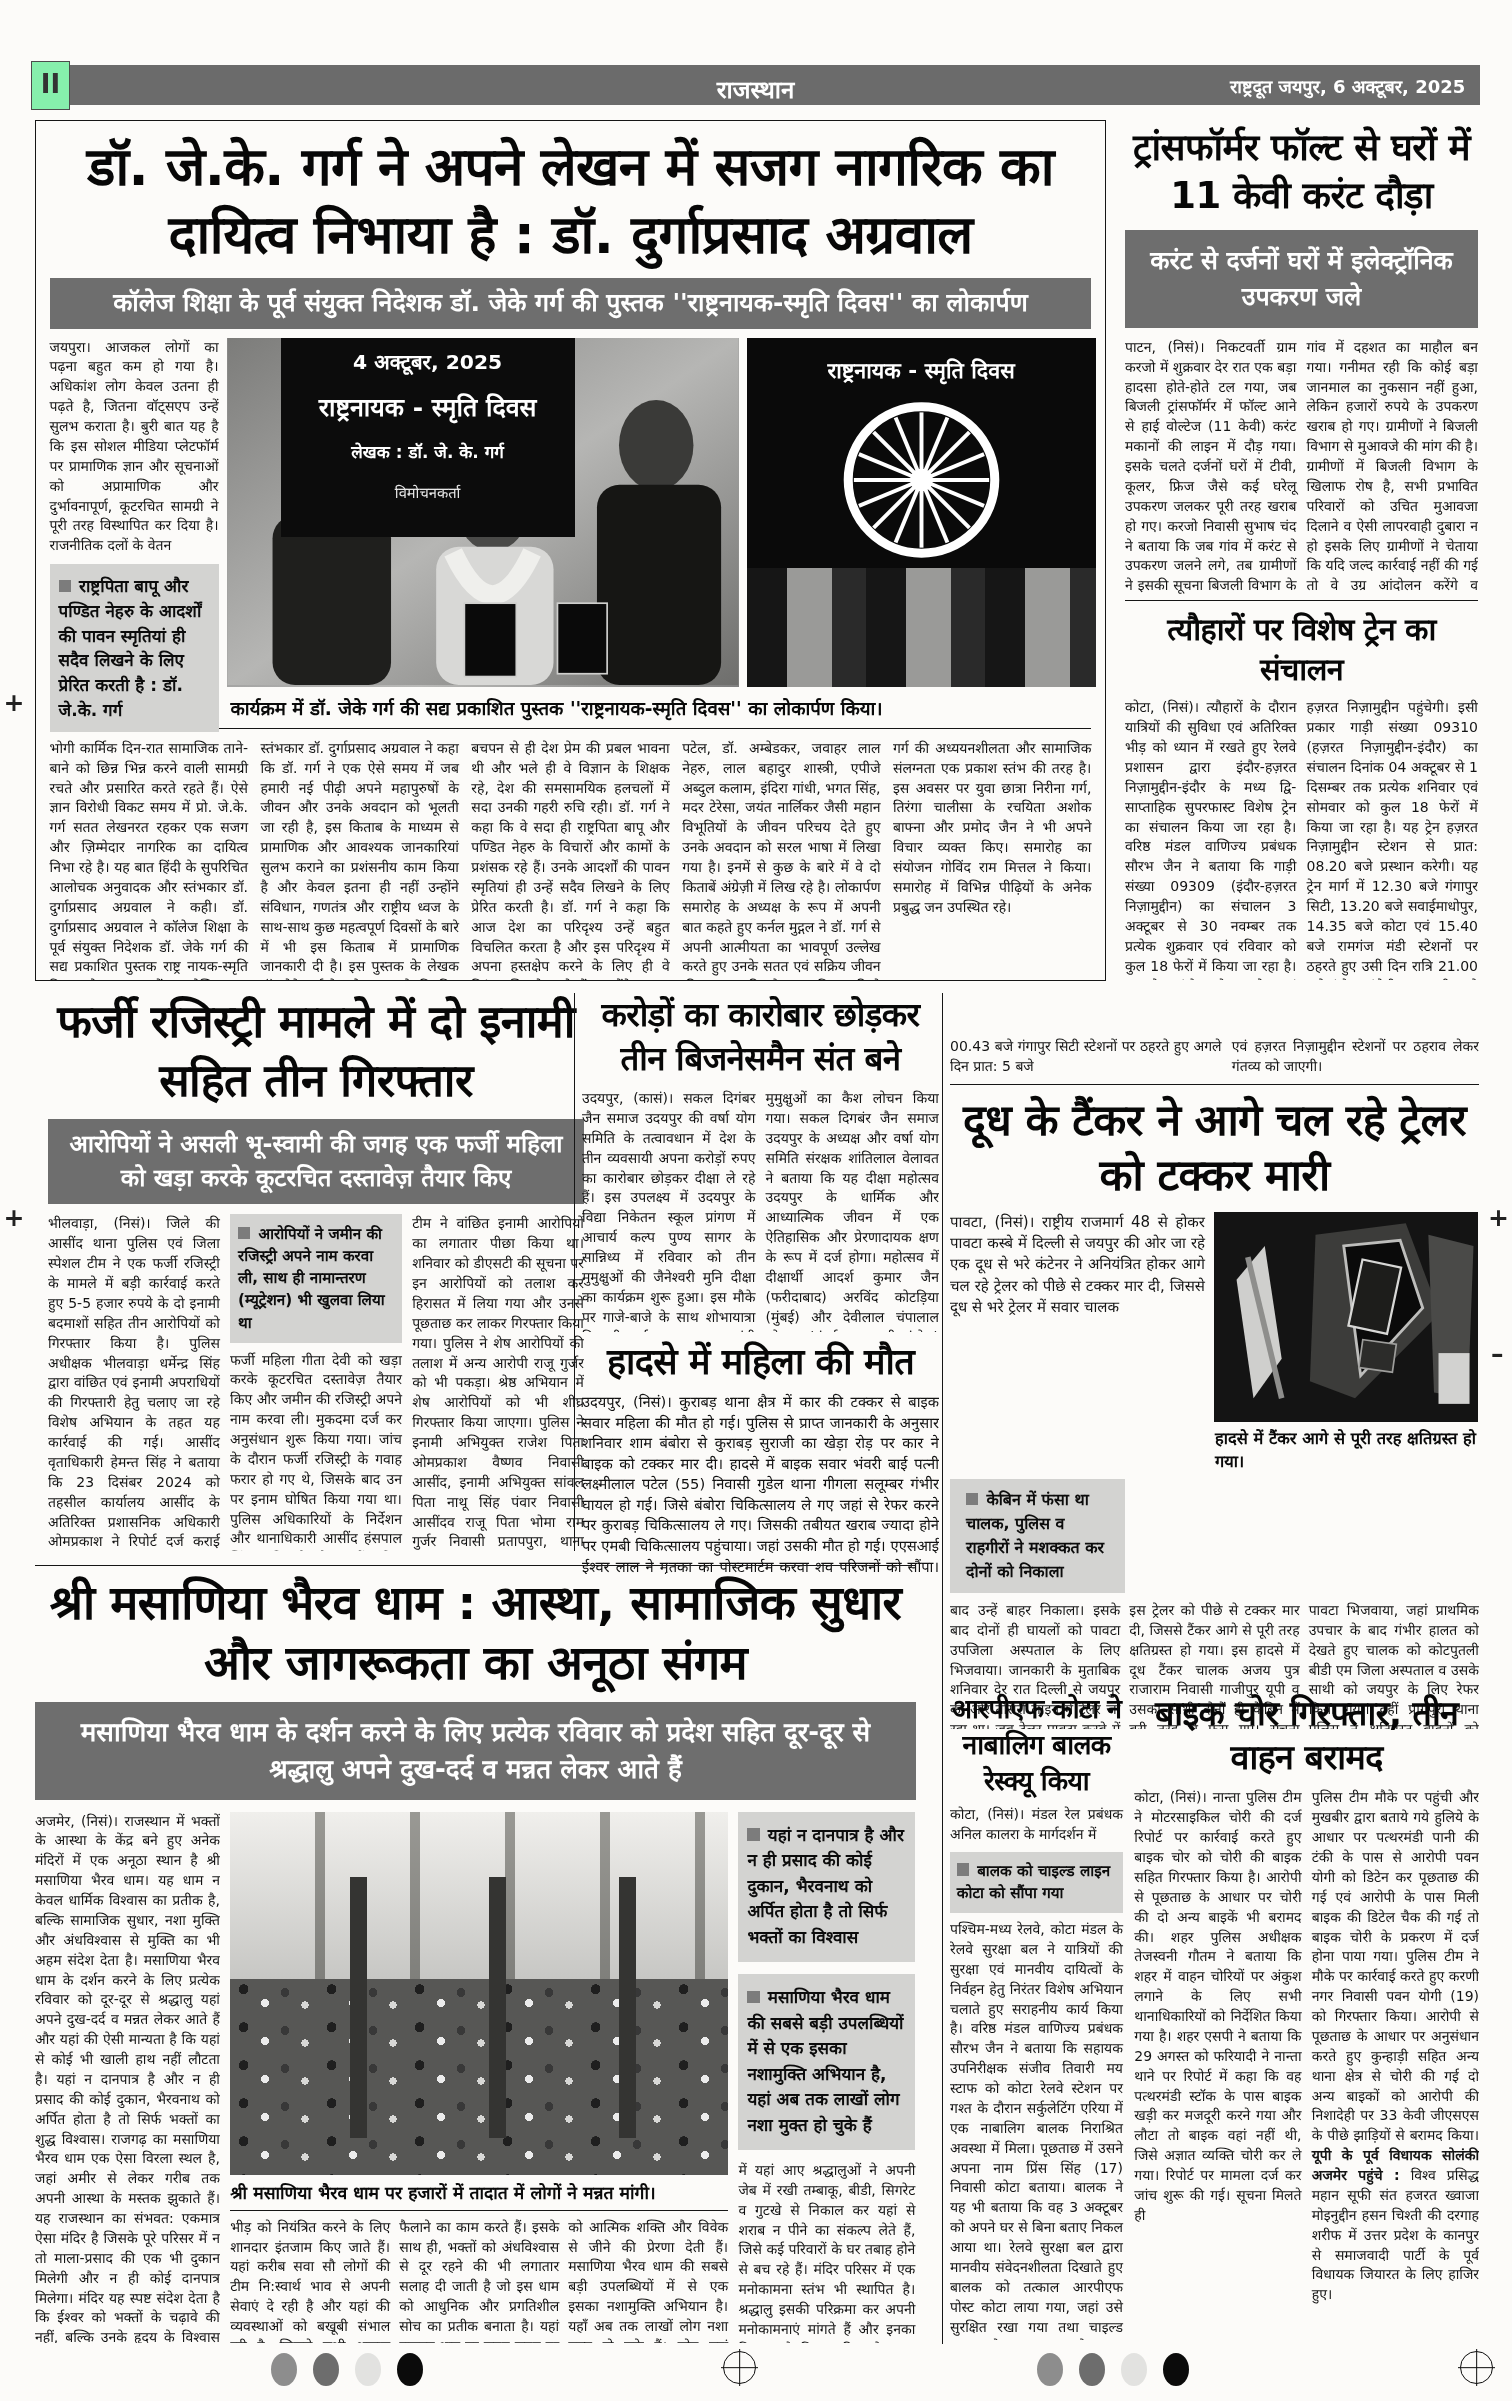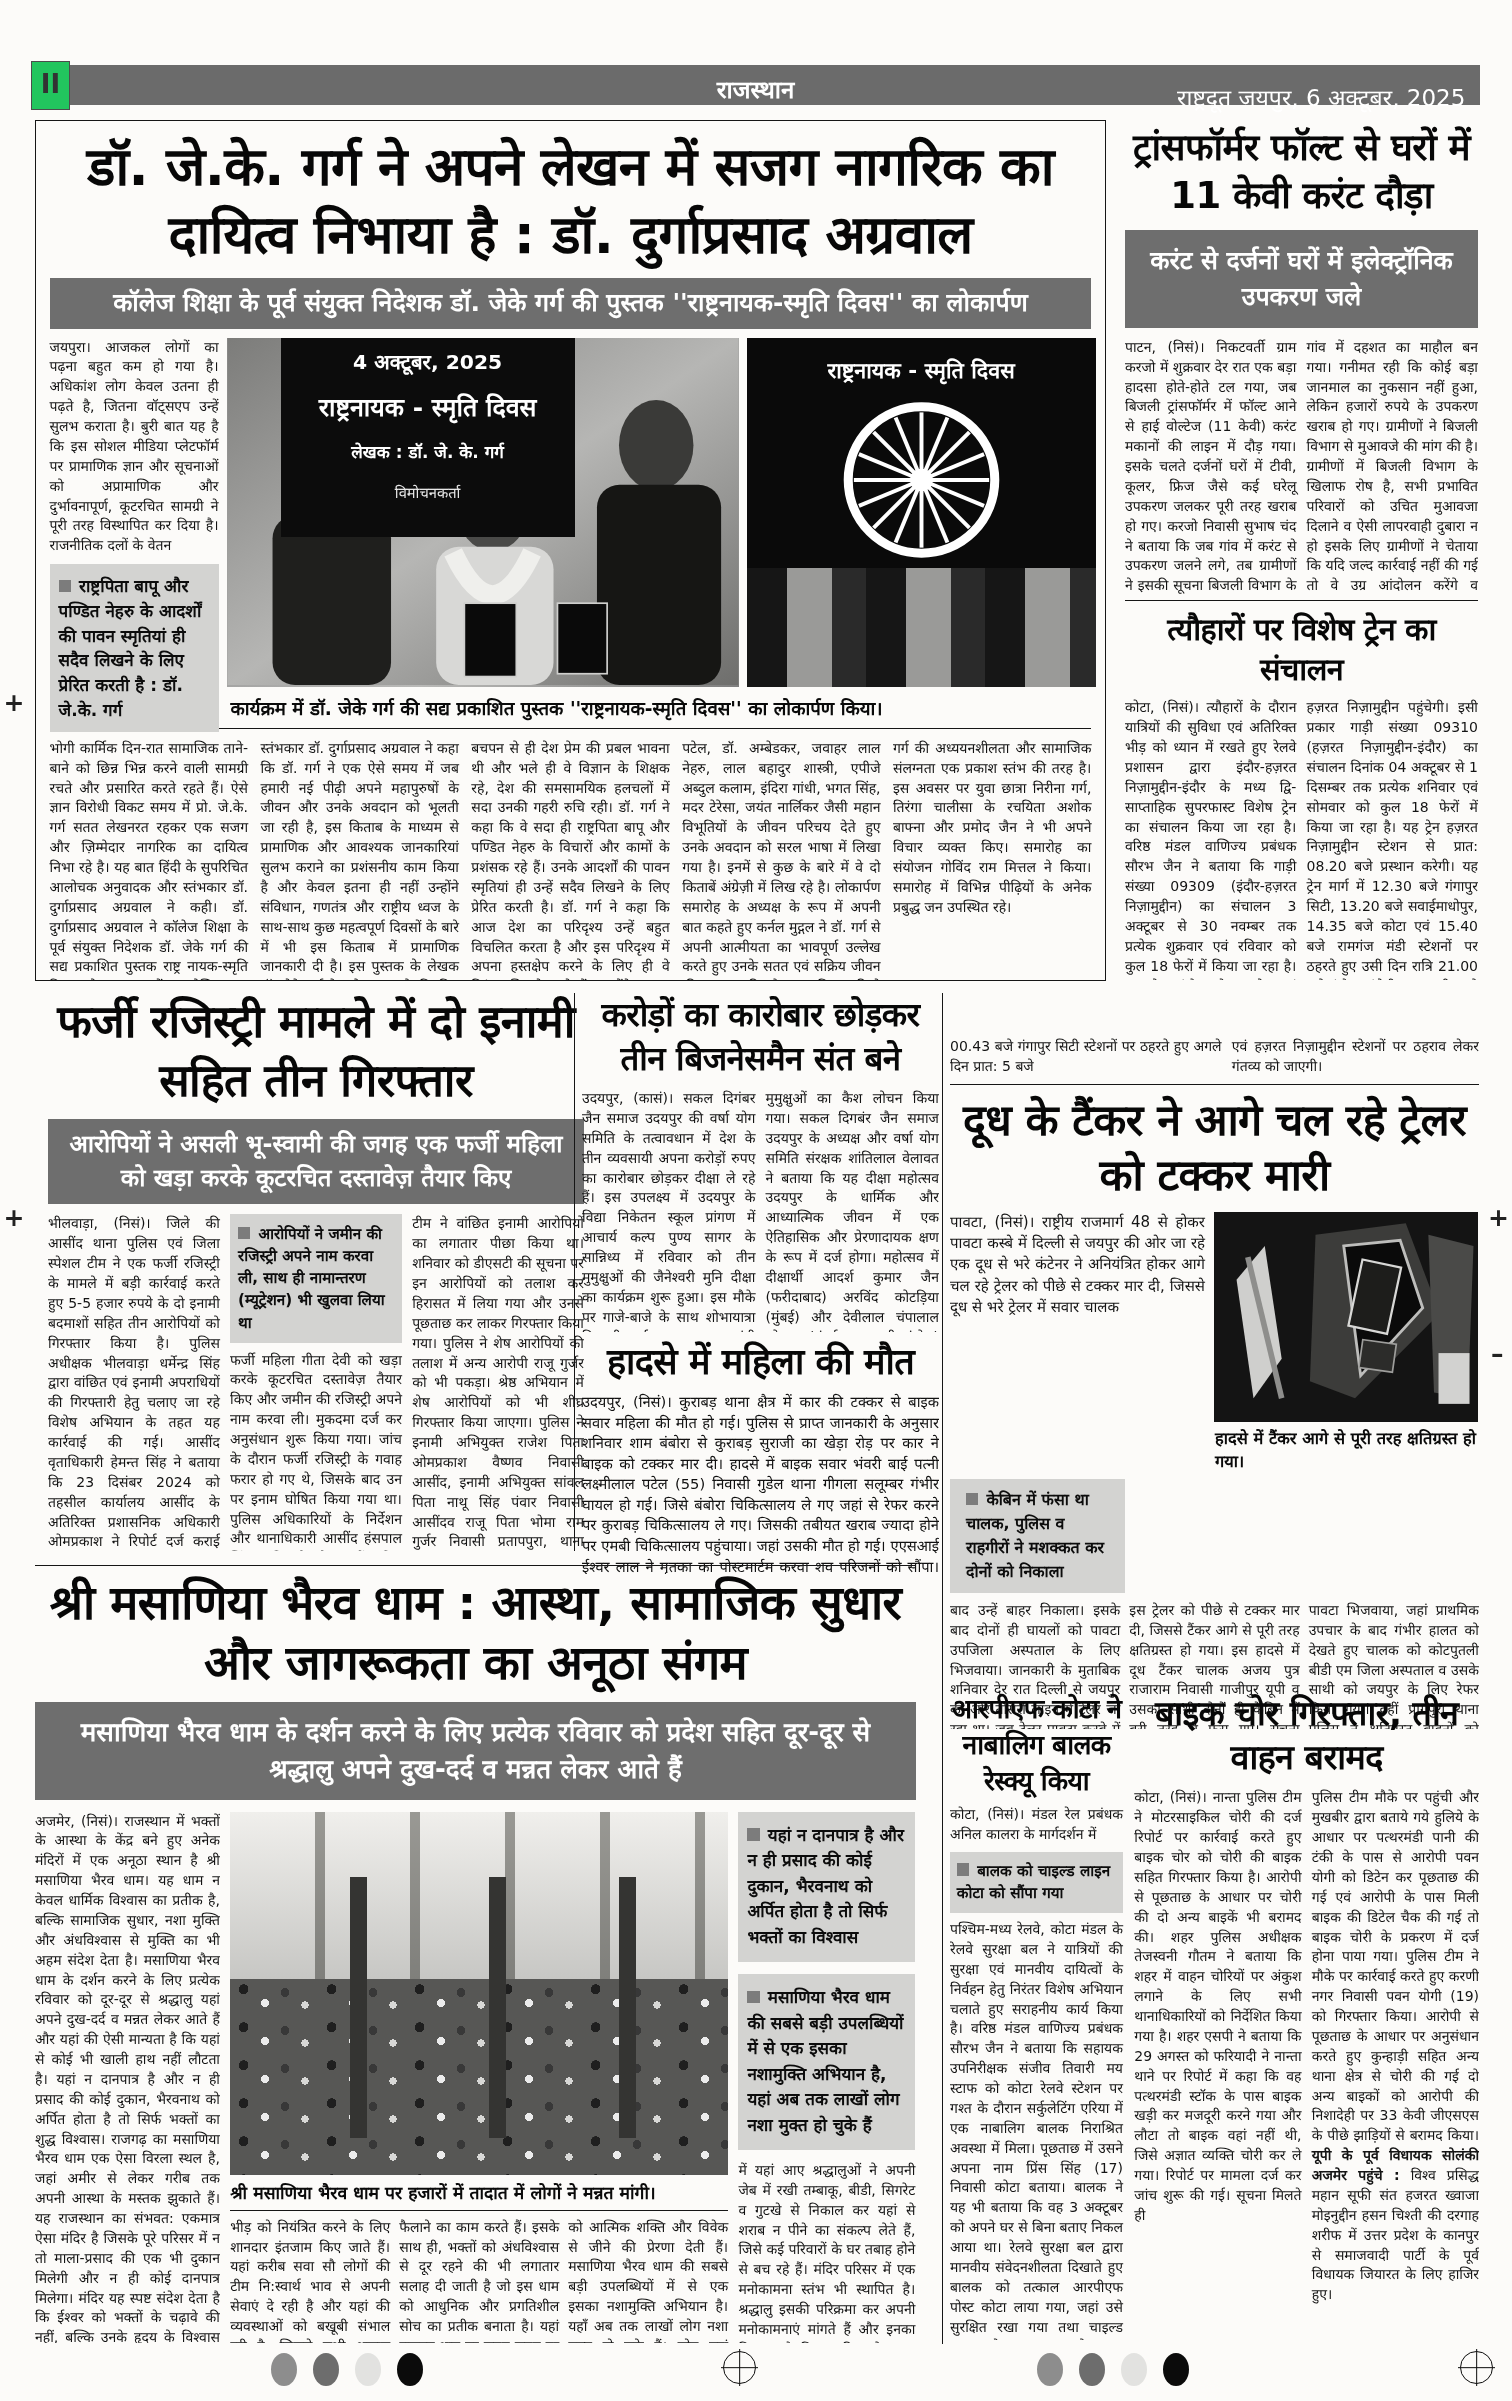--- a/index.html
+++ b/index.html
@@ -1,22 +1,22 @@
 <!DOCTYPE html>
 <html style="font-size:9px"><head>
 <meta charset="utf-8">
 <style>
   html,body{margin:0;padding:0;background:#e8e8e6;}
   .sheet{position:relative;width:1512px;height:2401px;background:#fcfbf9;margin:0 auto;
          font-family:"DejaVu Sans","Liberation Sans",sans-serif;color:#111;overflow:hidden;}
   
   .topbar{position:absolute;left:31px;top:65px;width:1449px;height:40px;background:#6b6b6b;color:#fff;}
   .topbar .section{position:absolute;left:0;right:0;top:6.8px;text-align:center;font-size:24px;font-weight:bold;}
-  .topbar .edition{position:absolute;right:14.7px;top:16px;font-size:23px;font-weight:normal;}
-  .pagenumbox{position:absolute;left:31px;top:61px;width:37px;height:47px;background:#22c55e;border:1.7px solid #4c4c4c;
+  .topbar .edition{position:absolute;right:14.7px;top:9px;font-size:18px;font-weight:bold;}
+  .pagenumbox{position:absolute;left:31px;top:61px;width:37px;height:47px;background:#86efac;border:1.7px solid #4c4c4c;
               color:#333;font-size:26px;font-weight:bold;text-align:center;line-height:45px;}
   
   .headline{font-weight:800;color:#070707;text-align:center;letter-spacing:-0.6px;}
   .subbar{background:#6e6e6e;color:#fff;font-weight:bold;text-align:center;}
   .coltext{font-size:14px;line-height:1.42;text-align:justify;color:#141414;}
   .cols{display:flex;}
   .cols>*{flex:1;min-width:0;}
   .quotebox{background:#d3d3d1;color:#0c0c0c;font-weight:bold;}
   .qbullet{display:inline-block;width:12.4px;height:12.4px;background:#7c7c7c;margin-right:8px;}
   .caption{font-weight:bold;color:#0a0a0a;}

